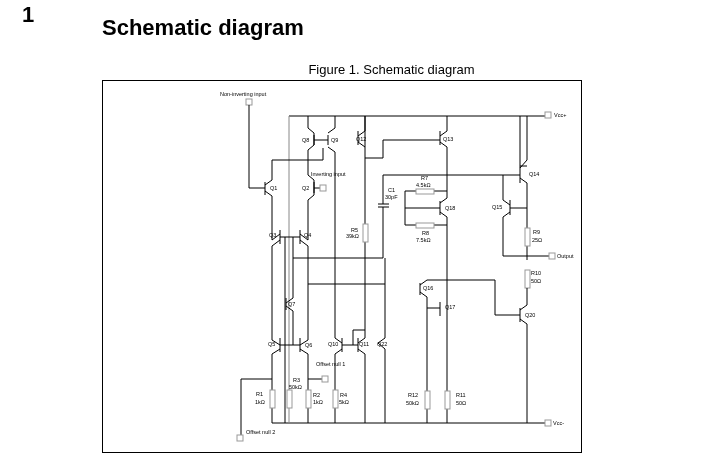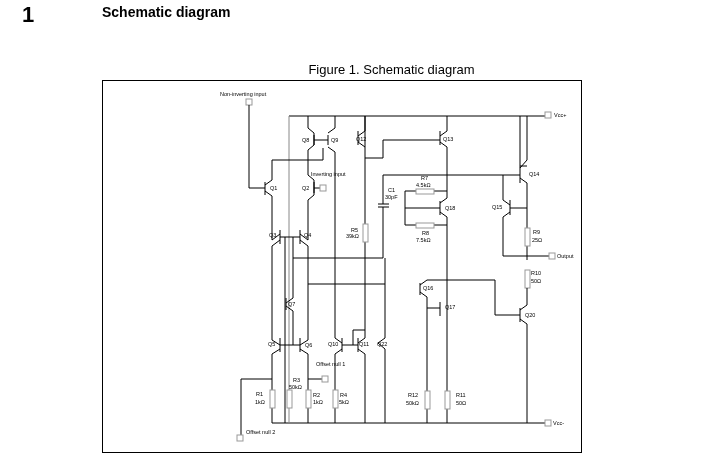--- a/index.html
+++ b/index.html
@@ -1,18 +1,18 @@
 <!DOCTYPE html>
 <html><head>
 <meta charset="utf-8">
 <style>
   html, body { margin:0; padding:0; background:#fff; }
   body { width:723px; height:469px; position:relative; overflow:hidden; font-family:"Liberation Sans", sans-serif; }
   .sec-num { position:absolute; left:22px; top:2px; font-size:22px; font-weight:bold; color:#000; }
-  .sec-title { position:absolute; left:102px; top:4px; font-size:14px; font-weight:bold; color:#000; }
+  .sec-title { position:absolute; left:102px; top:15px; font-size:22px; font-weight:bold; color:#000; }
   .fig-cap { position:absolute; left:0; width:711px; top:62px; text-align:center; font-size:13px; font-weight:normal; color:#000; }
   .fig-cap span { position:relative; left:36px; }
   .frame { position:absolute; left:102px; top:80px; width:478px; height:371px; border:1px solid #000; }
   svg { position:absolute; left:0; top:0; }
   svg text { font-family:"Liberation Sans", sans-serif; font-size:5.5px; fill:#000; }
 </style>
 </head>
 <body>
 
 <div class="sec-num">1</div>

